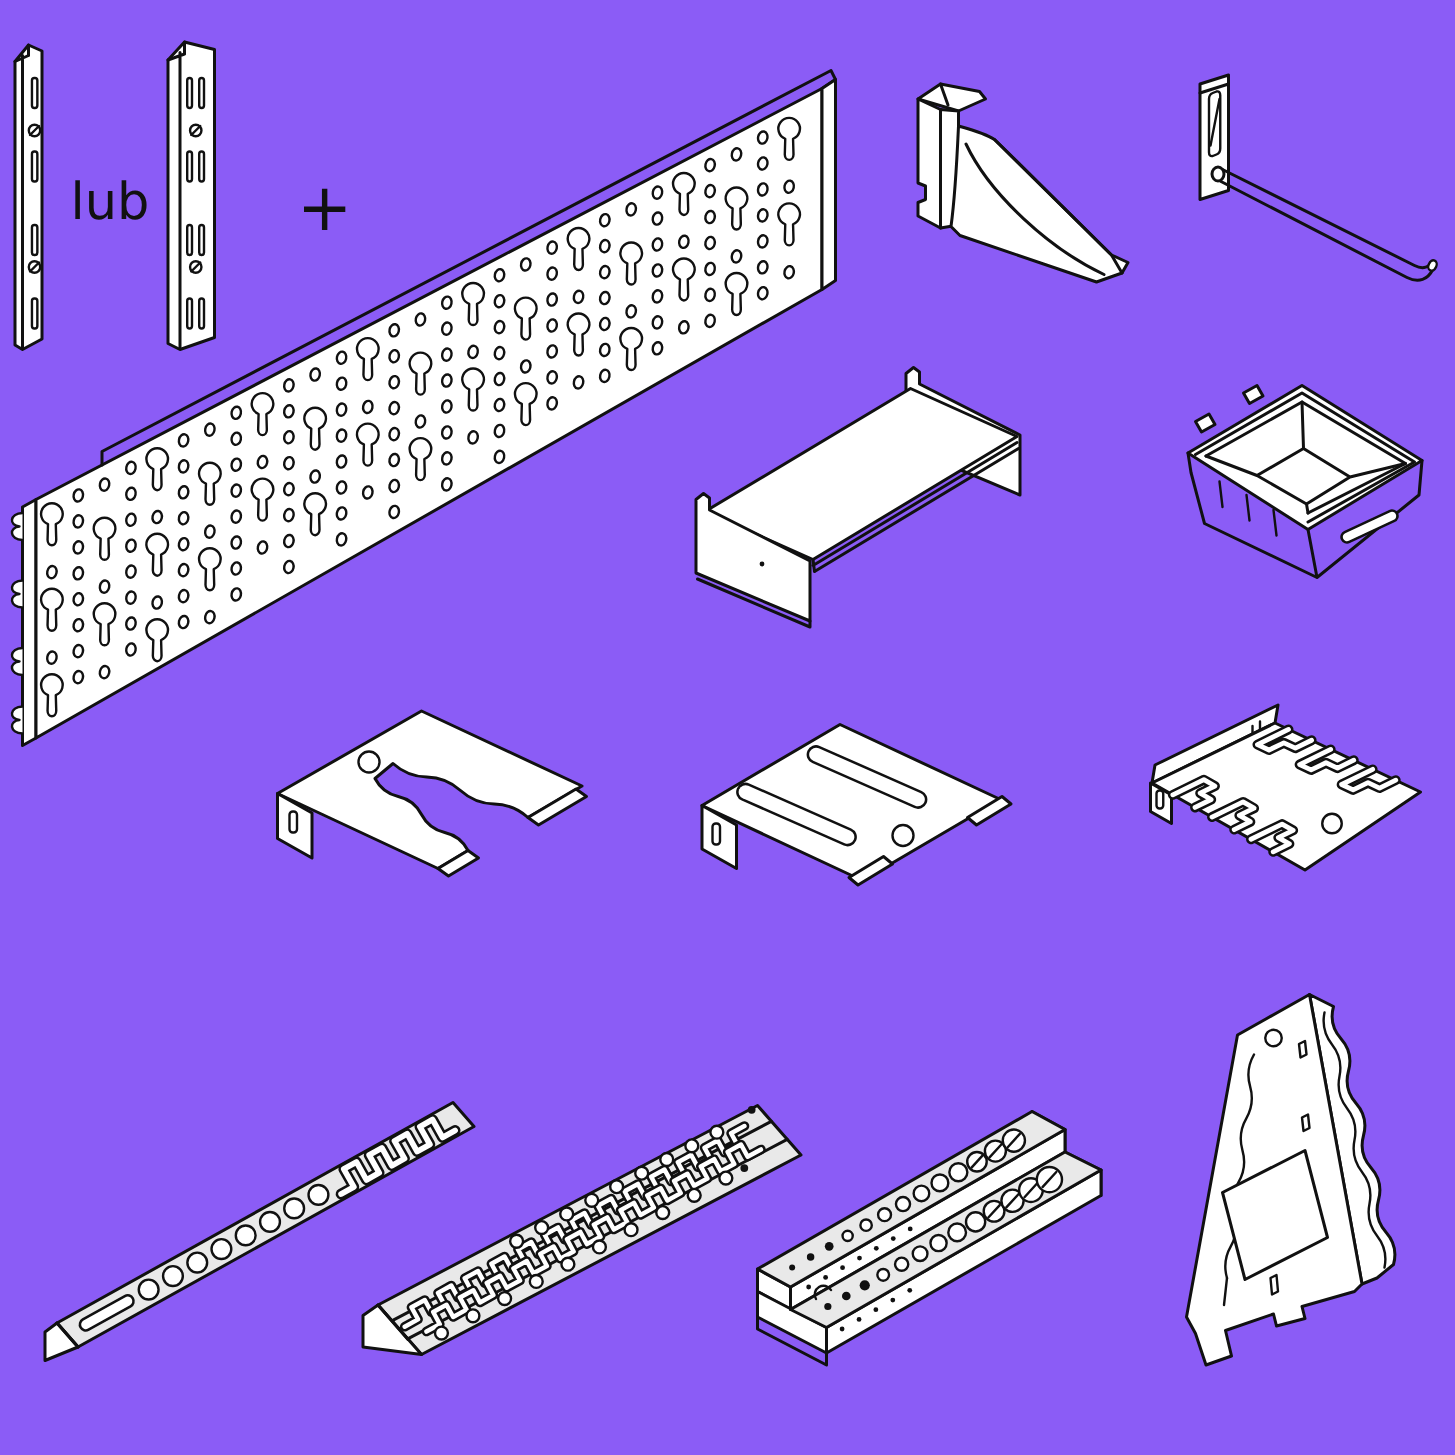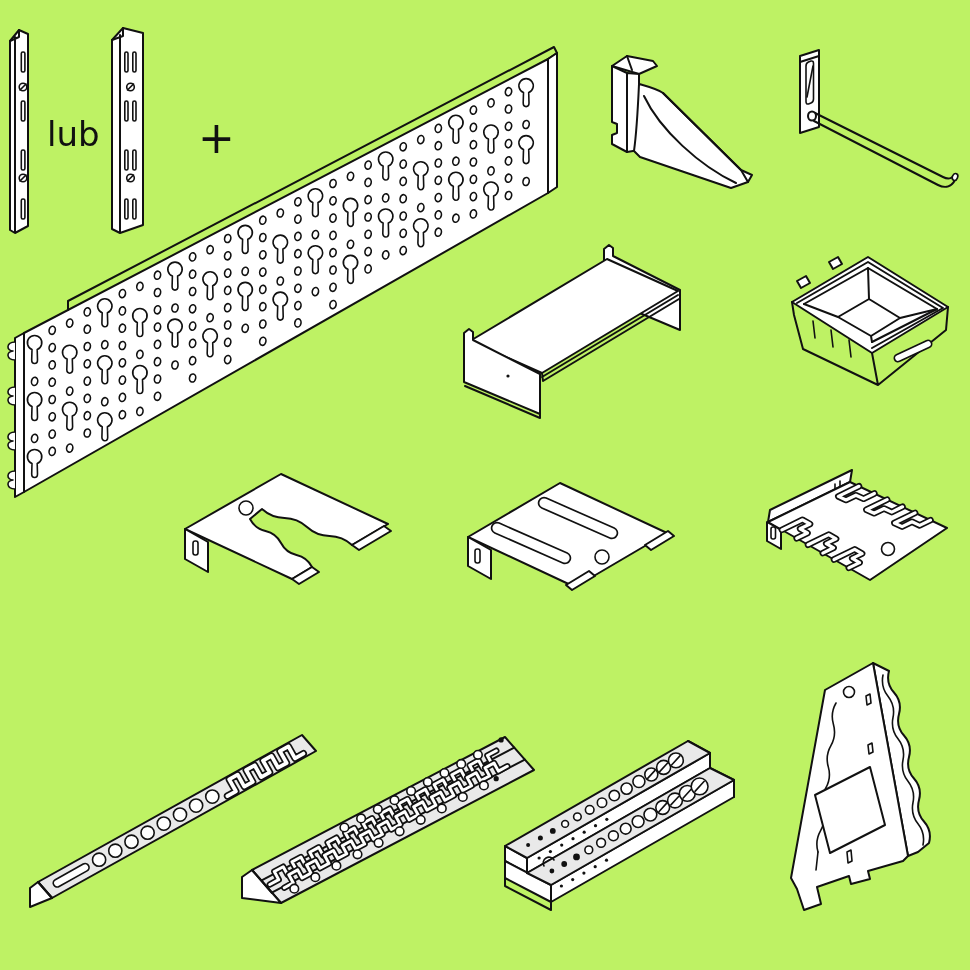--- a/index.html
+++ b/index.html
@@ -1,16 +1,16 @@
 <!DOCTYPE html>
 <html style="--line: #111111; --gray: #e9e9e9;"><head>
 <meta charset="utf-8">
 <style>
   html,body{margin:0;padding:0;background:#fff;}
-  .stage{width:970px;height:970px;position:relative;background:#bef264;overflow:hidden;}
+  .stage{width:970px;height:970px;position:relative;background:#8b5cf6;overflow:hidden;}
   svg{display:block;}
   .ln{fill:#fff;stroke:var(--line,#111);stroke-width:2;stroke-linejoin:round;stroke-linecap:round;}
   .nf{fill:none;}
   .gray{fill:var(--gray,#e8e8e8);}
   .thin{stroke-width:1.6;}
   .dark{fill:var(--line,#111);stroke:none;}
   text.label{font-family:"DejaVu Sans","Liberation Sans",sans-serif;fill:var(--line,#111);}
 </style>
 </head>
 <body>

